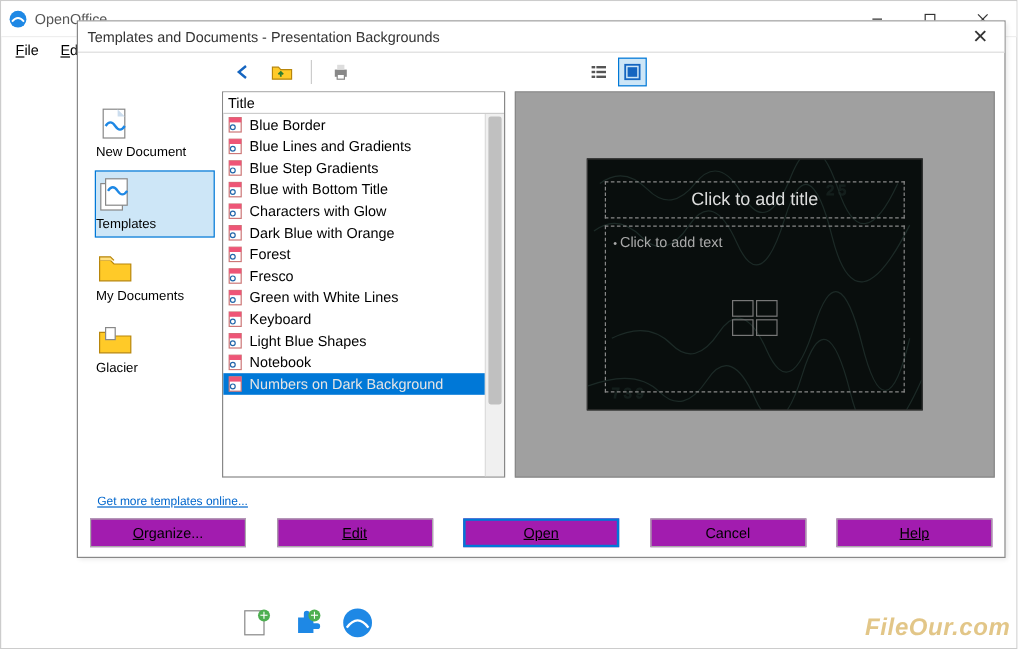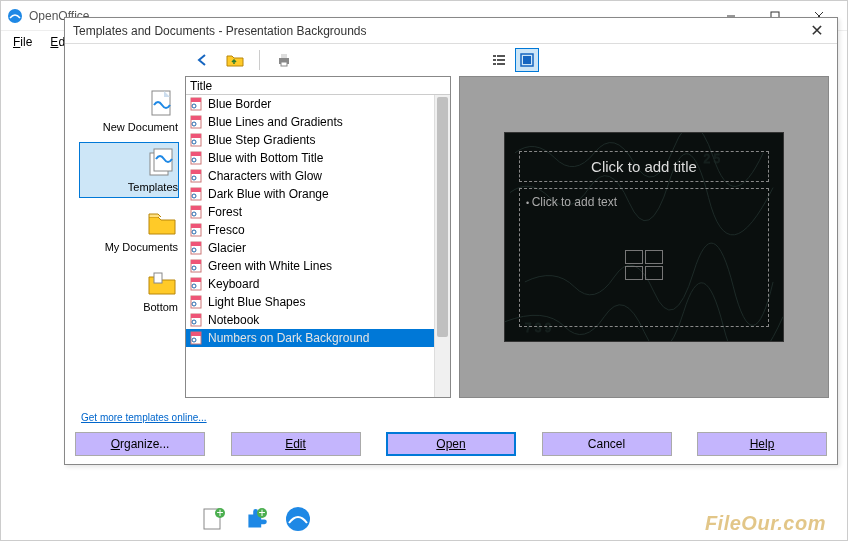--- a/index.html
+++ b/index.html
@@ -27,27 +27,27 @@
 .toolbar-left { margin-left: 118px; display: flex; align-items: center; gap: 8px; }
 .toolbar-right { margin-left: auto; margin-right: 290px; display: flex; align-items: center; gap: 4px; }
 .tb-btn { width: 24px; height: 24px; display: flex; align-items: center; justify-content: center; border: 1px solid transparent; }
 .tb-btn.active { border: 1px solid #0078d7; background: #cde6f7; }
 .tb-sep { width: 1px; height: 20px; background: #ccc; margin: 0 4px; }
 
 .dialog-body { flex: 1; display: flex; padding: 0 8px 4px 8px; gap: 0; overflow: hidden; }
 
 
 .sidebar { width: 112px; display: flex; flex-direction: column; align-items: center; padding-top: 6px; gap: 4px; }
-.cat-item { width: 100px; display: flex; flex-direction: column; align-items: flex-end; padding: 4px 0; border: 1px solid transparent; }
+.cat-item { width: 100px; display: flex; flex-direction: column; align-items: flex-start; padding: 4px 0; border: 1px solid transparent; }
 .cat-item.selected { background: #cde6f7; border: 1px solid #0078d7; }
 .cat-icon { width: 32px; height: 32px; margin-bottom: 2px; }
 .cat-label { text-align: center; font-size: 11px; }
 
 
-.list-wrap { width: 266px; border: 1px solid #888; display: flex; flex-direction: column; background: #fff; }
+.list-wrap { width: 236px; border: 1px solid #888; display: flex; flex-direction: column; background: #fff; }
 .list-header { height: 18px; border-bottom: 1px solid #ccc; padding: 0 4px; display: flex; align-items: center; background: #fff; }
 .list-items { flex: 1; overflow: hidden; position: relative; }
 .list-item { height: 18px; display: flex; align-items: center; padding: 0 4px; gap: 4px; white-space: nowrap; }
 .list-item.selected { background: #0078d7; color: #e5e5e5; }
 .li-icon { width: 14px; height: 14px; flex-shrink: 0; }
 .scrollbar-v { position: absolute; right: 0; top: 0; bottom: 0; width: 16px; background: #f0f0f0; border-left: 1px solid #ddd; }
 .scroll-thumb { position: absolute; left: 2px; right: 2px; top: 2px; height: 240px; background: #c0c0c0; border-radius: 2px; }
 
 
 .preview-wrap { flex: 1; margin-left: 8px; border: 1px solid #888; background: #a0a0a0; display: flex; align-items: center; justify-content: center; padding: 8px; }
@@ -56,29 +56,29 @@
 .slide-title-box { border: 1px dashed #888; color: #ddd; text-align: center; padding: 6px; font-size: 15px; position: relative; z-index: 1; }
 .slide-body-box { flex: 1; border: 1px dashed #888; color: #aaa; padding: 6px; font-size: 10px; position: relative; z-index: 1; display: flex; flex-direction: column; }
 .slide-icons { align-self: center; margin-top: auto; margin-bottom: auto; display: grid; grid-template-columns: 18px 18px; grid-template-rows: 14px 14px; gap: 2px; }
 .slide-icons div { border: 1px solid #777; }
 
 
 .dialog-footer { padding: 4px 8px 8px 8px; }
 .link-row { padding: 4px 0 8px 8px; }
 .link-row a { color: #0066cc; font-size: 10px; }
 .btn-row { display: flex; gap: 8px; justify-content: space-between; padding: 0 2px; }
-.dlg-btn { flex: 1; max-width: 130px; height: 24px; border: 1px solid #aaa; background: #c4b5fd; display: flex; align-items: center; justify-content: center; }
+.dlg-btn { flex: 1; max-width: 130px; height: 24px; border: 1px solid #aaa; background: #a21caf; display: flex; align-items: center; justify-content: center; }
 .dlg-btn.default { border: 2px solid #0078d7; }
 
 
 .bottom-icons { position: absolute; left: 200px; bottom: 8px; display: flex; gap: 14px; align-items: center; }
 .bottom-icons .bi { width: 28px; height: 28px; }
 
 
-.watermark { position: absolute; right: 22px; bottom: 6px; color: #d4a94a; font-size: 20px; font-weight: bold; font-style: italic; opacity: 0.65; letter-spacing: 0.5px; }
+.watermark { position: absolute; right: 6px; bottom: 6px; color: #d4a94a; font-size: 20px; font-weight: bold; font-style: italic; opacity: 0.65; letter-spacing: 0.5px; }
 
 
 svg { display: block; }
 </style>
 </head>
 <body>
 
 <div class="outer-window">
   <div class="outer-titlebar">
     <span class="app-icon">
@@ -193,21 +193,21 @@
         </span>
         <span class="cat-label">My Documents</span>
       </div>
       <div class="cat-item">
         <span class="cat-icon">
           <svg viewBox="0 0 32 32">
               <path d="M3 10 L12 10 L15 13 L29 13 L29 27 L3 27 Z" fill="#ffca28" stroke="#b8860b"></path>
               <rect x="8" y="6" width="8" height="10" fill="#fff" stroke="#888"></rect>
             </svg>
         </span>
-        <span class="cat-label">Bottom</span>
+        <span class="cat-label">Glacier</span>
       </div>
     </div>
 
     <div class="list-wrap">
       <div class="list-header">Title</div>
       <div class="list-items" id="list-items">
         <div class="list-item">
             <span class="li-icon">
               <svg viewBox="0 0 14 14">
                 <rect x="1" y="1" width="10" height="12" fill="#fff" stroke="#c77"></rect>
@@ -279,30 +279,20 @@
           </div>
           <div class="list-item">
             <span class="li-icon">
               <svg viewBox="0 0 14 14">
                 <rect x="1" y="1" width="10" height="12" fill="#fff" stroke="#c77"></rect>
                 <rect x="1" y="1" width="10" height="4" fill="#e57"></rect>
                 <circle cx="4" cy="9" r="2" fill="none" stroke="#26a"></circle>
               </svg>
             </span>
             <span>Fresco</span>
-          </div>
-          <div class="list-item">
-            <span class="li-icon">
-              <svg viewBox="0 0 14 14">
-                <rect x="1" y="1" width="10" height="12" fill="#fff" stroke="#c77"></rect>
-                <rect x="1" y="1" width="10" height="4" fill="#e57"></rect>
-                <circle cx="4" cy="9" r="2" fill="none" stroke="#26a"></circle>
-              </svg>
-            </span>
-            <span>Glacier</span>
           </div>
           <div class="list-item">
             <span class="li-icon">
               <svg viewBox="0 0 14 14">
                 <rect x="1" y="1" width="10" height="12" fill="#fff" stroke="#c77"></rect>
                 <rect x="1" y="1" width="10" height="4" fill="#e57"></rect>
                 <circle cx="4" cy="9" r="2" fill="none" stroke="#26a"></circle>
               </svg>
             </span>
             <span>Green with White Lines</span>

